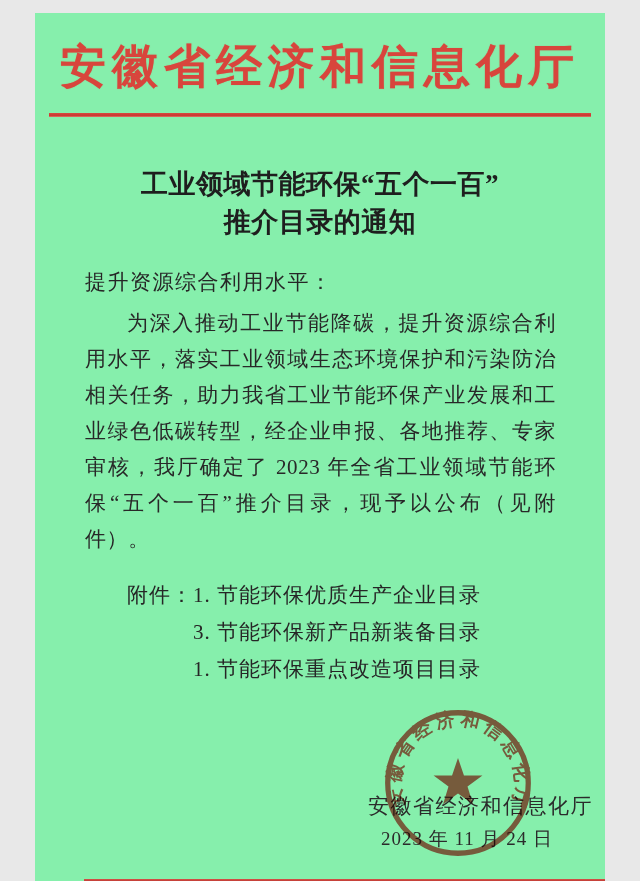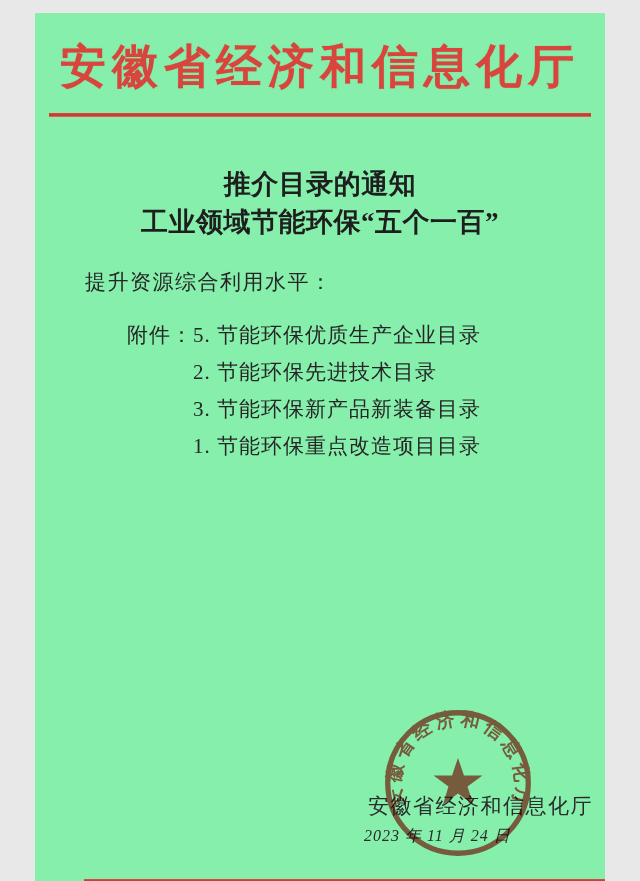--- a/index.html
+++ b/index.html
@@ -59,42 +59,42 @@
     letter-spacing: 0.6px;
     color: #282828;
   }
   .attachments {
     display: flex;
     align-items: flex-start;
     margin: 20px 0 0 92px;
     font-size: 21px;
     line-height: 37px;
     letter-spacing: 1px;
+    text-align: right;
   }
   .attachments .label { white-space: nowrap; }
   .attachments .items { list-style: none; }
   
   .sign-name {
     position: absolute;
     left: 333px;
     top: 779px;
     font-size: 21px;
     letter-spacing: 1.5px;
     white-space: nowrap;
     color: #2b2b2b;
   }
   .sign-date {
     position: absolute;
-    left: 329px;
+    left: 346px;
     top: 813px;
-    font-size: 16px;
+    font-size: 19px;
     letter-spacing: 1px;
     white-space: nowrap;
     color: #2b2b2b;
-    font-style: italic;
   }
   
   .seal {
     position: absolute;
     left: 346px;
     top: 693px;
     width: 154px;
     height: 154px;
     mix-blend-mode: multiply;
     opacity: 0.88;
@@ -112,32 +112,32 @@
 </style>
 </head>
 <body>
 
 <div class="page">
 
   <div class="org-header">安徽省经济和信息化厅</div>
   <div class="header-rule"></div>
 
   <div class="doc-title">
+    <div>工业领域节能环保“五个一百”</div>
     <div>推介目录的通知</div>
-    <div>工业领域节能环保“五个一百”</div>
   </div>
 
   <div class="salutation">提升资源综合利用水平：</div>
 
+  <div class="body-paragraph">为深入推动工业节能降碳，提升资源综合利用水平，落实工业领域生态环境保护和污染防治相关任务，助力我省工业节能环保产业发展和工业绿色低碳转型，经企业申报、各地推荐、专家审核，我厅确定了 2023 年全省工业领域节能环保“五个一百”推介目录，现予以公布（见附件）。</div>
 
   <div class="attachments">
     <div class="label">附件：</div>
     <ul class="items">
-      <li>5. 节能环保优质生产企业目录</li>
-      <li>2. 节能环保先进技术目录</li>
+      <li>1. 节能环保优质生产企业目录</li>
       <li>3. 节能环保新产品新装备目录</li>
       <li>1. 节能环保重点改造项目目录</li>
     </ul>
   </div>
 
   <div class="sign-name">安徽省经济和信息化厅</div>
   <div class="sign-date">2023 年 11 月 24 日</div>
 
   <svg class="seal" viewBox="0 0 160 160">
     <circle cx="80" cy="80" r="73" fill="none" stroke="#dd4b42" stroke-width="5.5"></circle>

